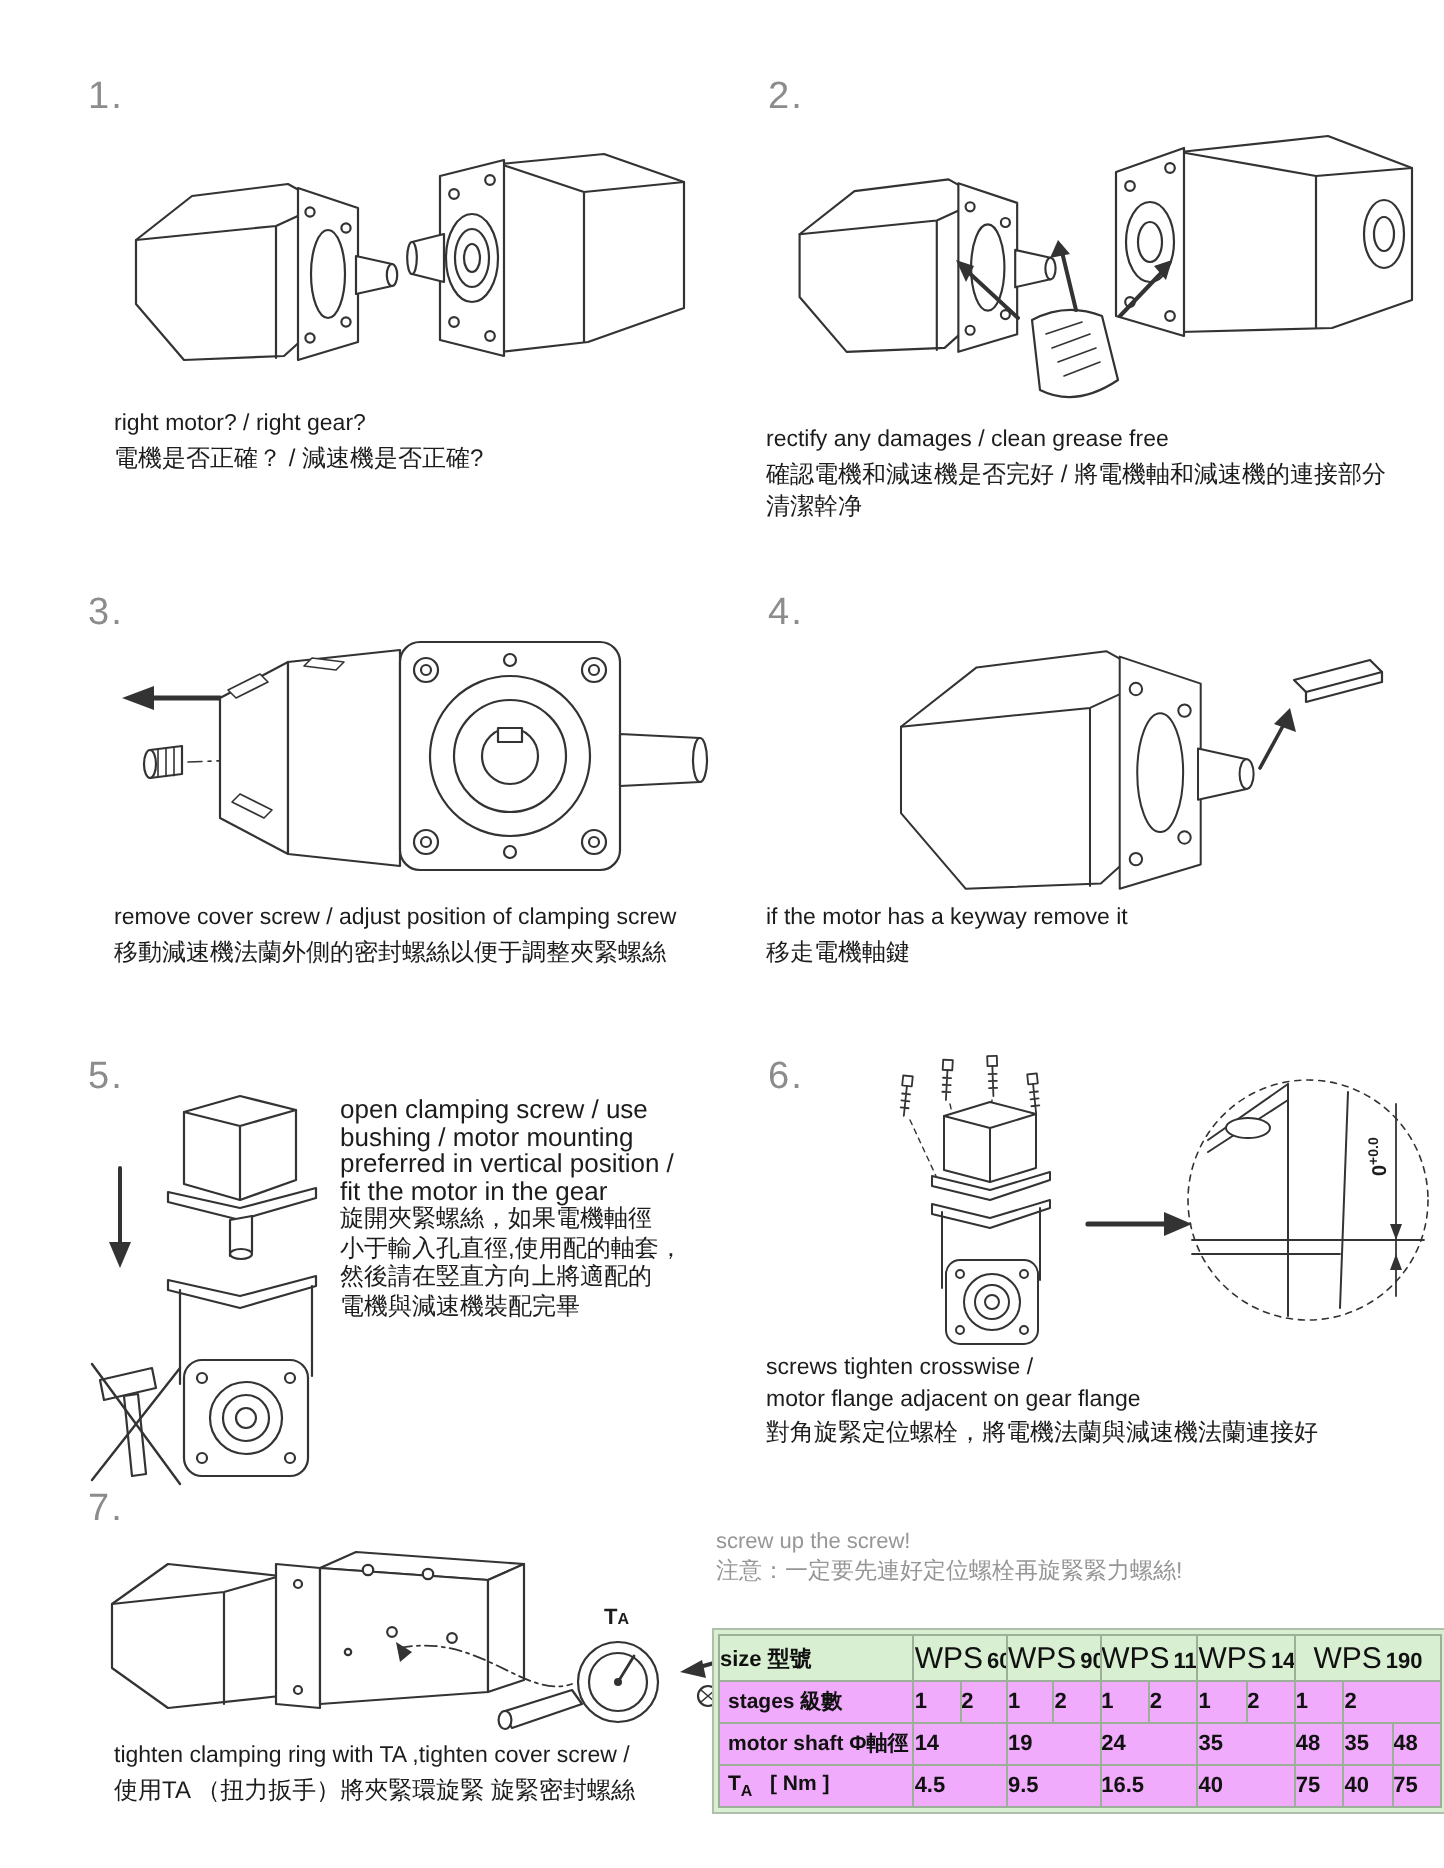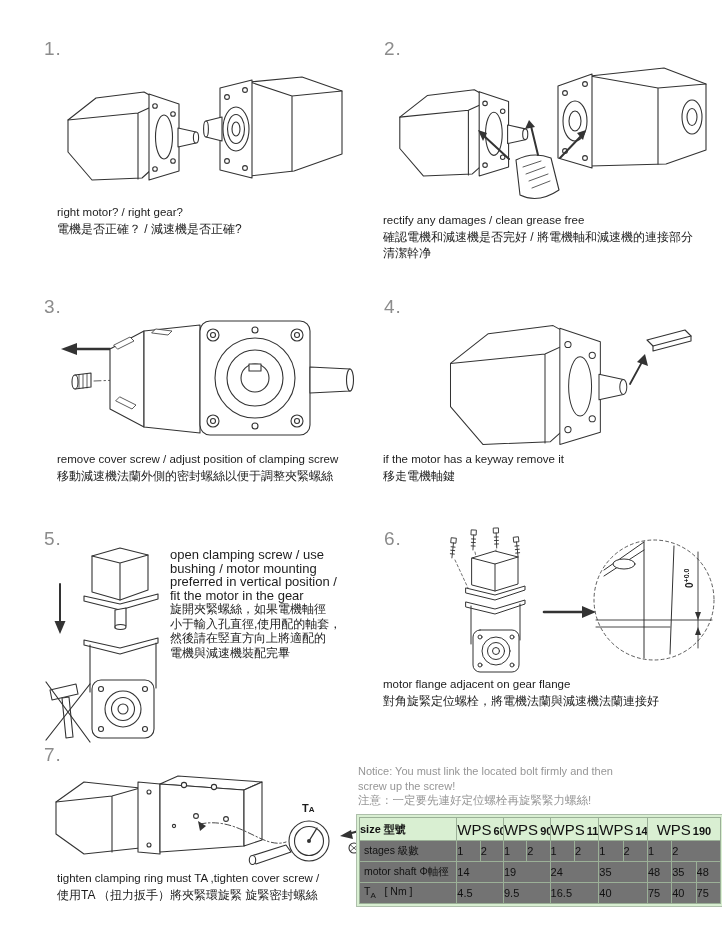--- a/index.html
+++ b/index.html
@@ -15,21 +15,21 @@
   .notice .ln{font-size:11px;line-height:14.5px;white-space:nowrap;}
   .notice .zh{font-size:11.5px;}
   .ill{position:absolute;overflow:visible;}
   svg text{font-family:"Liberation Sans","DejaVu Sans",sans-serif;fill:#1c1c1c;stroke:none;}
   .tablewrap{position:absolute;left:356px;top:814px;width:362px;background:#d9efd2;padding:2px;border:1px solid #aebfab;}
   table.spec{border-collapse:collapse;width:100%;table-layout:fixed;}
   table.spec td,table.spec th{border:1px solid #9bb097;vertical-align:middle;
     font-size:11px;color:#111;height:18px;padding:1px 0;overflow:hidden;}
   table.spec tr.head td,table.spec tr.head th{background:transparent;font-weight:bold;font-size:11px;height:20px;}
   table.spec tr.head .brand{font-weight:normal;font-size:15px;margin-right:2px;}
-  table.spec tbody td{background:#737373;}
+  table.spec tbody td{background:#f0abfc;font-weight:bold;}
   table.spec td.lab{text-align:left;padding-left:4px;font-size:10.5px;white-space:nowrap;}
   table.spec sub{font-size:8px;}
 </style>
 </head>
 <body>
 
 <div class="page">
 
   <svg width="0" height="0" style="position:absolute" aria-hidden="true">
     <defs>
@@ -263,20 +263,21 @@
       <path d="M204 92 L320 92 M204 99 L278 99" fill="none" stroke-width="0.9"></path>
       <g>
         <path d="M306 24 L306 120" stroke-width="0.9"></path>
         <polygon points="306,92 303,84 309,84" fill="#333" stroke="none"></polygon>
         <polygon points="306,99 303,107 309,107" fill="#333" stroke="none"></polygon>
       </g>
       <text transform="rotate(-90 301 60)" x="301" y="60" font-size="10" font-weight="bold"><tspan>0</tspan><tspan font-size="7" dy="-4">+0.0</tspan></text>
     </g>
   </svg>
   <div class="cap" style="left:383px;top:677px">
+    <div class="ln">screws tighten crosswise /</div>
     <div class="ln">motor flange adjacent on gear flange</div>
     <div class="ln zh">對角旋緊定位螺栓，將電機法蘭與減速機法蘭連接好</div>
   </div>
 
   <div class="step-num" style="left:44px;top:744px">7.</div>
   <svg class="ill" style="left:48px;top:752px" width="335" height="118" viewBox="0 0 335 118" stroke="#333" fill="none" stroke-width="1.1" stroke-linejoin="round" stroke-linecap="round">
     <g>
       <path d="M8 50 L36 30 L92 36 L92 96 L36 102 L8 82 Z" fill="#fff"></path>
       <path d="M8 50 L64 44 L92 36 M64 44 L64 100" fill="none"></path>
       <path d="M90 30 L112 32 L112 102 L90 100 Z" fill="#fff"></path>
@@ -305,26 +306,25 @@
     <g>
       <path d="M318 77 L300 82" stroke-width="2"></path>
       <polygon points="292,84 303,78 305,87" fill="#333" stroke="none"></polygon>
     </g>
     <g>
       <circle cx="306" cy="96" r="5" fill="#fff"></circle>
       <path d="M302.5 93 L309.5 99 M302.5 99 L309.5 93" stroke-width="0.8"></path>
     </g>
   </svg>
   <div class="cap" style="left:57px;top:871px">
-    <div class="ln">tighten clamping ring must TA ,tighten cover screw /</div>
+    <div class="ln">tighten clamping ring with TA ,tighten cover screw /</div>
     <div class="ln zh">使用TA （扭力扳手）將夾緊環旋緊 旋緊密封螺絲</div>
   </div>
 
   <div class="notice">
-    <div class="ln">Notice: You must link the located bolt firmly and then</div>
     <div class="ln">screw up the screw!</div>
     <div class="ln zh">注意：一定要先連好定位螺栓再旋緊緊力螺絲!</div>
   </div>
 
   <div class="tablewrap">
     <table class="spec">
       <colgroup>
         <col style="width:96px">
         <col style="width:23px">
           <col style="width:23px">

